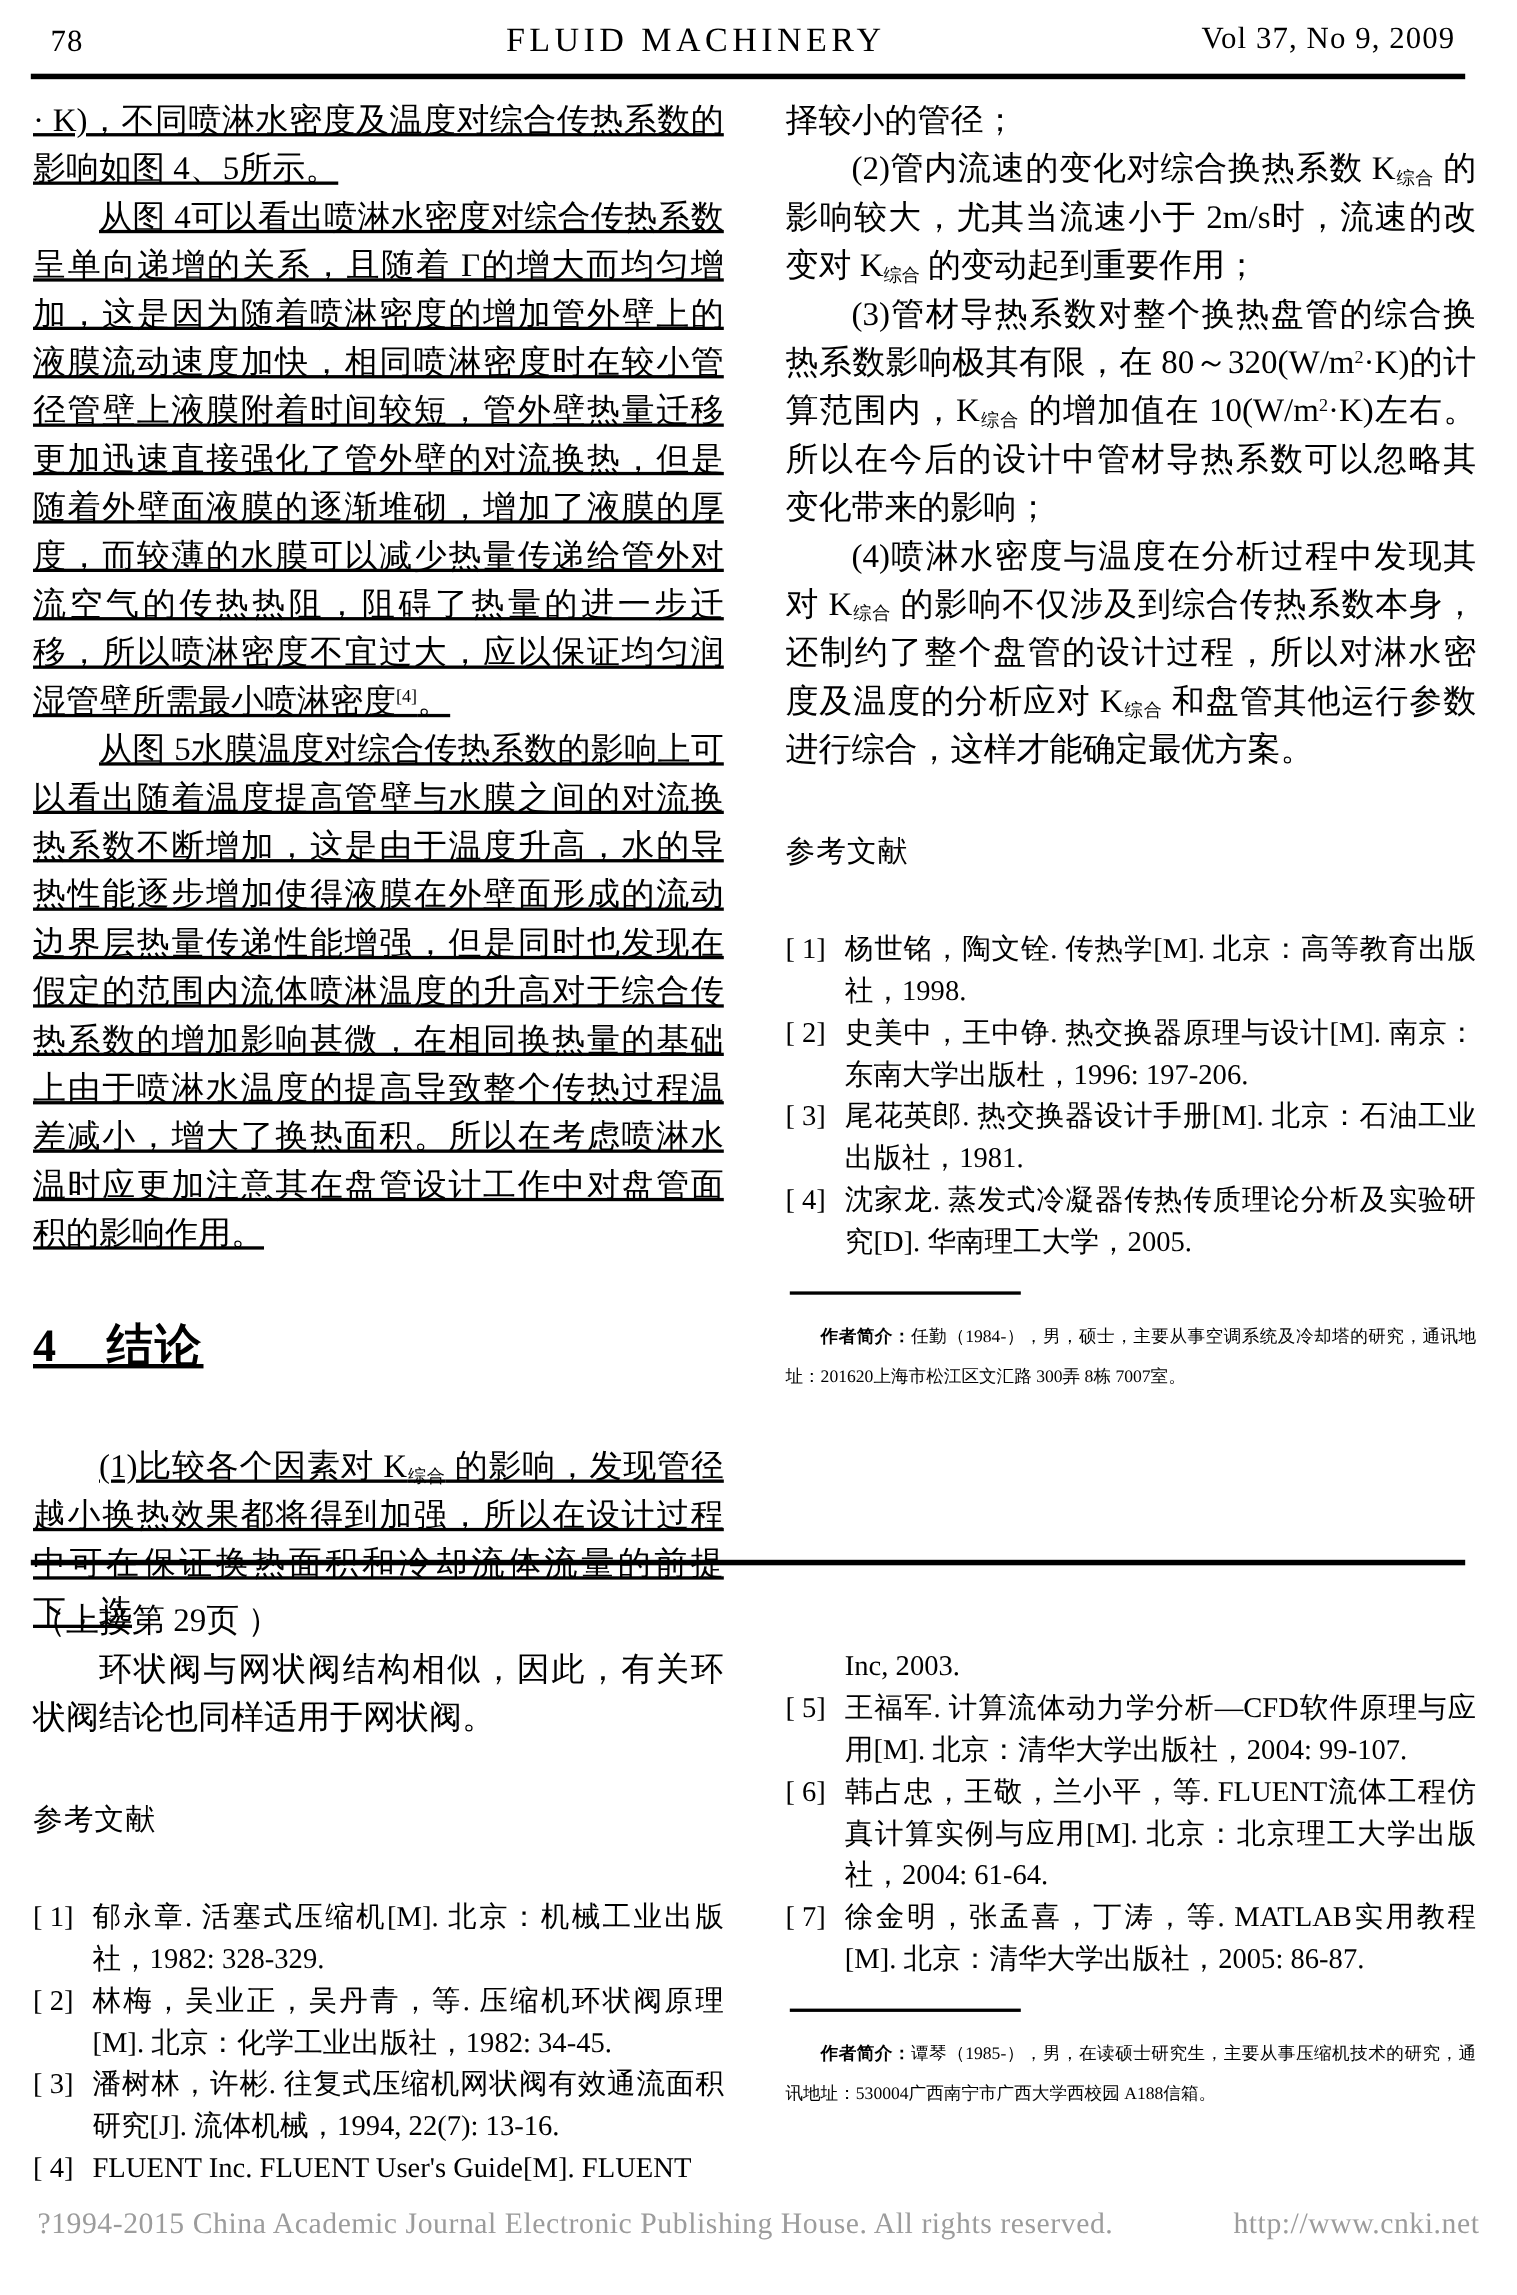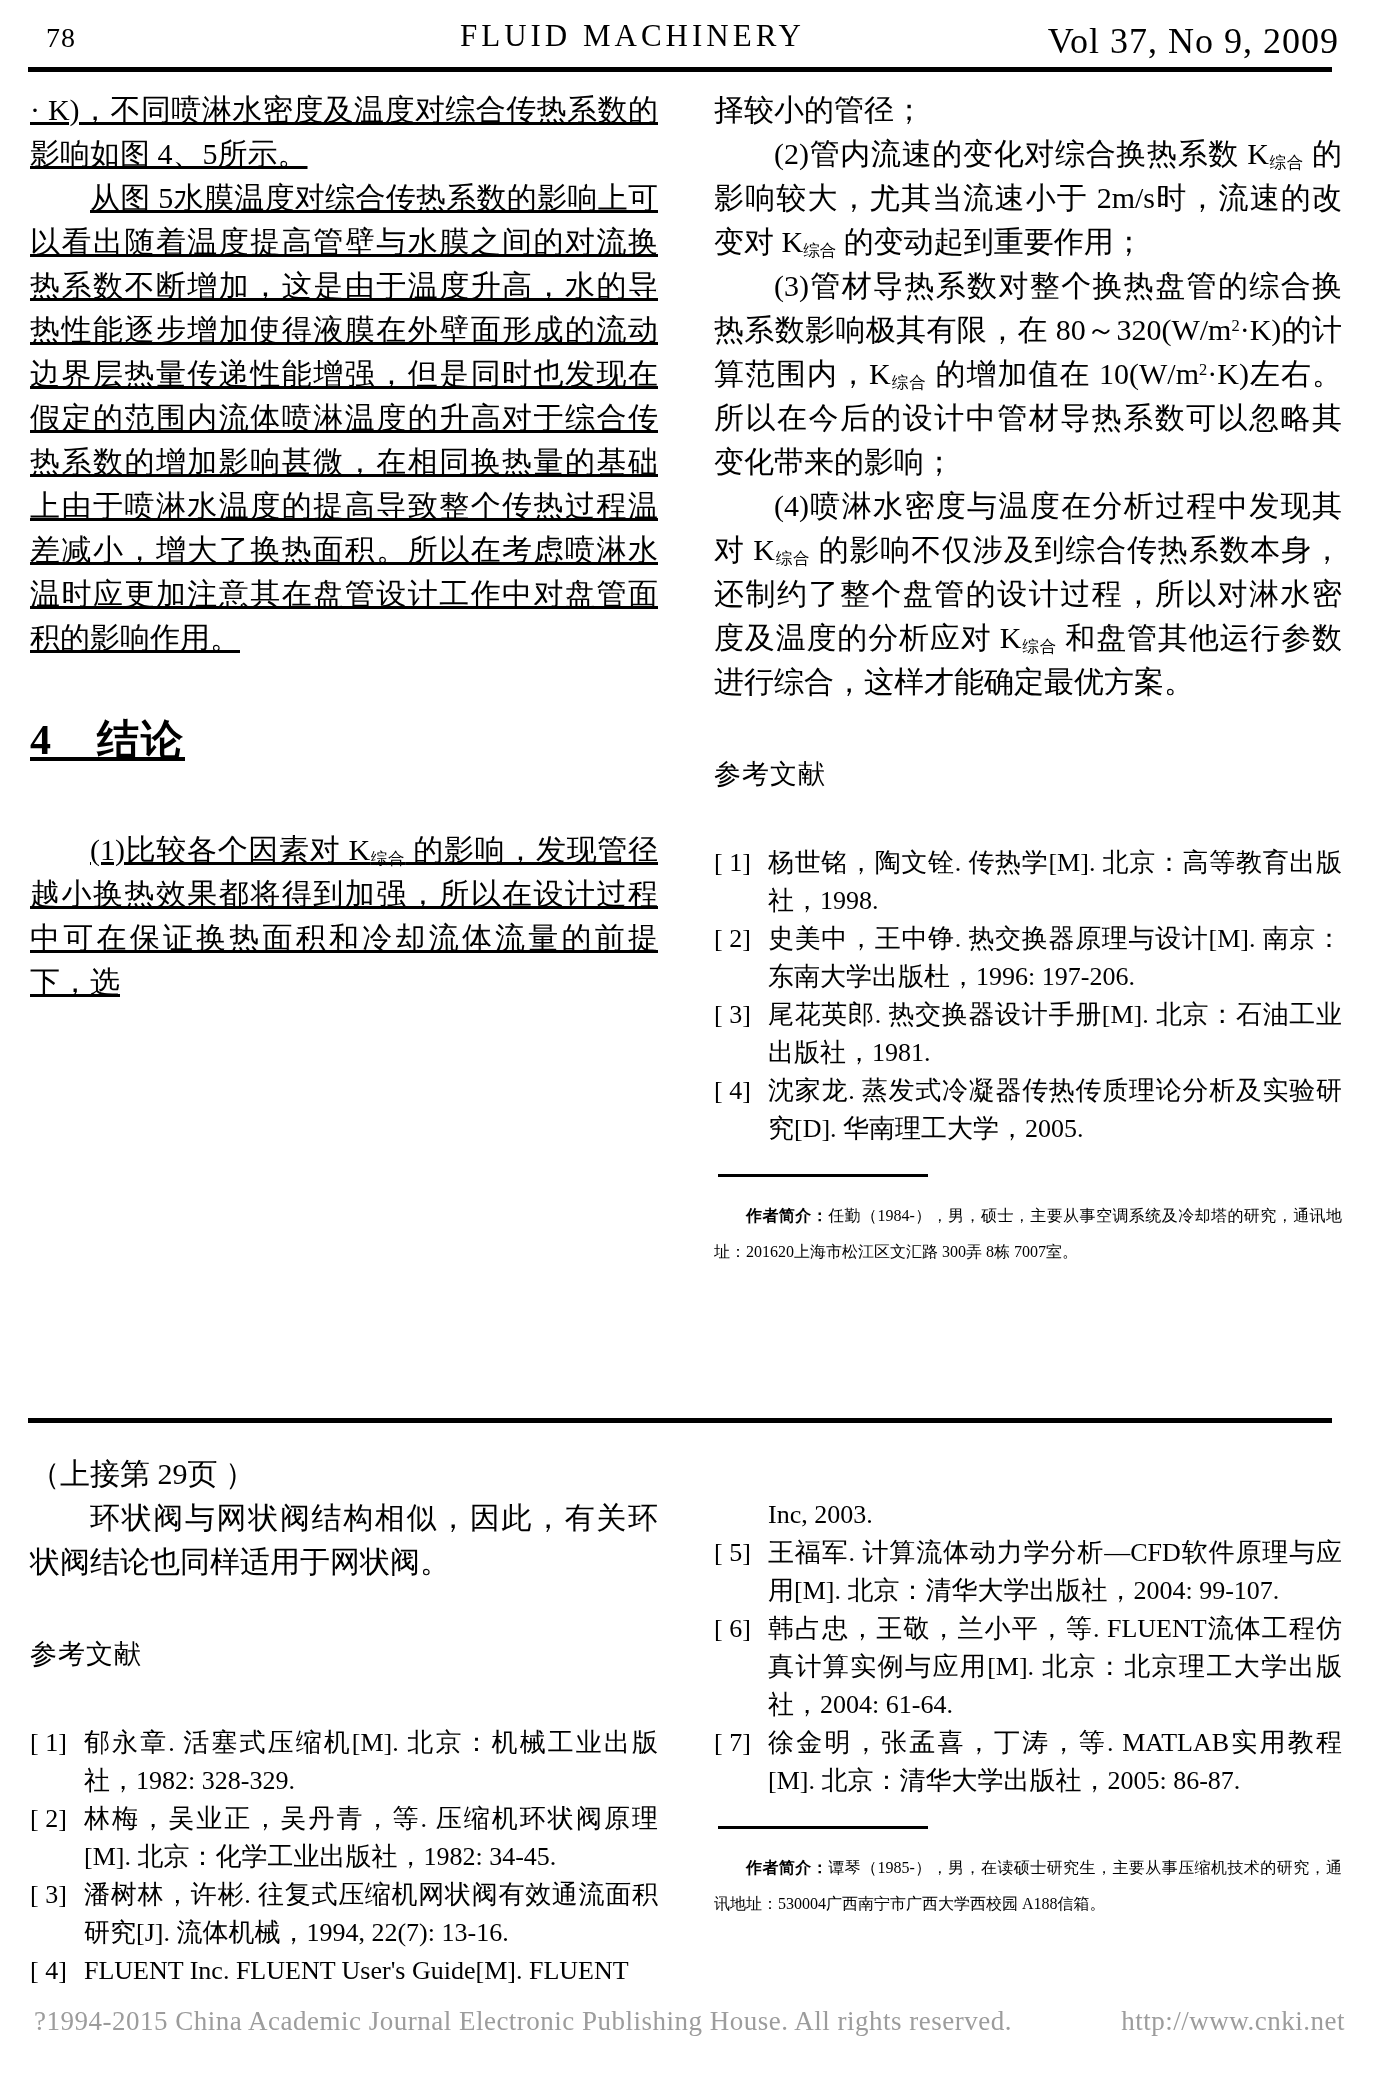--- a/index.html
+++ b/index.html
@@ -6,21 +6,21 @@
   body{
     width:1379px;height:2086px;position:relative;background:#ffffff;color:#000;
     font-family:"Liberation Serif","DejaVu Serif",serif;overflow:hidden;
   }
   .page{position:absolute;inset:0;border-radius:18px;}
 
   
   .hdr{position:absolute;top:16px;left:32px;right:36px;height:44px;}
   .hdr-page{position:absolute;left:14px;top:6px;font-size:28px;letter-spacing:1px;}
   .hdr-journal{position:absolute;left:0;right:110px;top:2px;text-align:center;font-size:31px;letter-spacing:4px;}
-  .hdr-issue{position:absolute;right:4px;top:4px;font-size:36px;letter-spacing:1px;white-space:nowrap;}
+  .hdr-issue{position:absolute;right:20px;top:4px;font-size:28px;letter-spacing:1px;white-space:nowrap;}
 
   .rule{background:#000;}
   .rule-top{position:absolute;top:67px;left:28px;width:1304px;height:5px;}
   .rule-mid{position:absolute;top:1418px;left:28px;width:1304px;height:5px;}
 
   
   .col{position:absolute;width:628px;font-size:30px;line-height:44px;text-align:justify;}
   #top-left{left:30px;top:88px;text-decoration:underline;}
   #top-right{left:714px;top:88px;}
   #bot-left{left:30px;top:1452px;}
@@ -56,20 +56,21 @@
 
   <div class="hdr">
     <span class="hdr-page">78</span>
     <span class="hdr-journal">FLUID MACHINERY</span>
     <span class="hdr-issue">Vol 37, No 9, 2009</span>
   </div>
   <div class="rule rule-top"></div>
 
   <div id="top-left" class="col">
       <p class="para">· K)，不同喷淋水密度及温度对综合传热系数的影响如图 4、5所示。</p>
+      <p class="para indent">从图 4可以看出喷淋水密度对综合传热系数呈单向递增的关系，且随着 Γ的增大而均匀增加，这是因为随着喷淋密度的增加管外壁上的液膜流动速度加快，相同喷淋密度时在较小管径管壁上液膜附着时间较短，管外壁热量迁移更加迅速直接强化了管外壁的对流换热，但是随着外壁面液膜的逐渐堆砌，增加了液膜的厚度，而较薄的水膜可以减少热量传递给管外对流空气的传热热阻，阻碍了热量的进一步迁移，所以喷淋密度不宜过大，应以保证均匀润湿管壁所需最小喷淋密度<sup>[4]</sup>。</p>
       <p class="para indent">从图 5水膜温度对综合传热系数的影响上可以看出随着温度提高管壁与水膜之间的对流换热系数不断增加，这是由于温度升高，水的导热性能逐步增加使得液膜在外壁面形成的流动边界层热量传递性能增强，但是同时也发现在假定的范围内流体喷淋温度的升高对于综合传热系数的增加影响甚微，在相同换热量的基础上由于喷淋水温度的提高导致整个传热过程温差减小，增大了换热面积。所以在考虑喷淋水温时应更加注意其在盘管设计工作中对盘管面积的影响作用。</p>
       <div class="heading-section">4　结论</div>
       <p class="para indent">(1)比较各个因素对 K<sub>综合</sub> 的影响，发现管径越小换热效果都将得到加强，所以在设计过程中可在保证换热面积和冷却流体流量的前提下，选</p>
     </div>
   <div id="top-right" class="col">
       <p class="para">择较小的管径；</p>
       <p class="para indent">(2)管内流速的变化对综合换热系数 K<sub>综合</sub> 的影响较大，尤其当流速小于 2m/s时，流速的改变对 K<sub>综合</sub> 的变动起到重要作用；</p>
       <p class="para indent">(3)管材导热系数对整个换热盘管的综合换热系数影响极其有限，在 80～320(W/m<sup>2</sup>·K)的计算范围内，K<sub>综合</sub> 的增加值在 10(W/m<sup>2</sup>·K)左右。所以在今后的设计中管材导热系数可以忽略其变化带来的影响；</p>
       <p class="para indent">(4)喷淋水密度与温度在分析过程中发现其对 K<sub>综合</sub> 的影响不仅涉及到综合传热系数本身，还制约了整个盘管的设计过程，所以对淋水密度及温度的分析应对 K<sub>综合</sub> 和盘管其他运行参数进行综合，这样才能确定最优方案。</p>
       <div class="heading-refs">参考文献</div>

